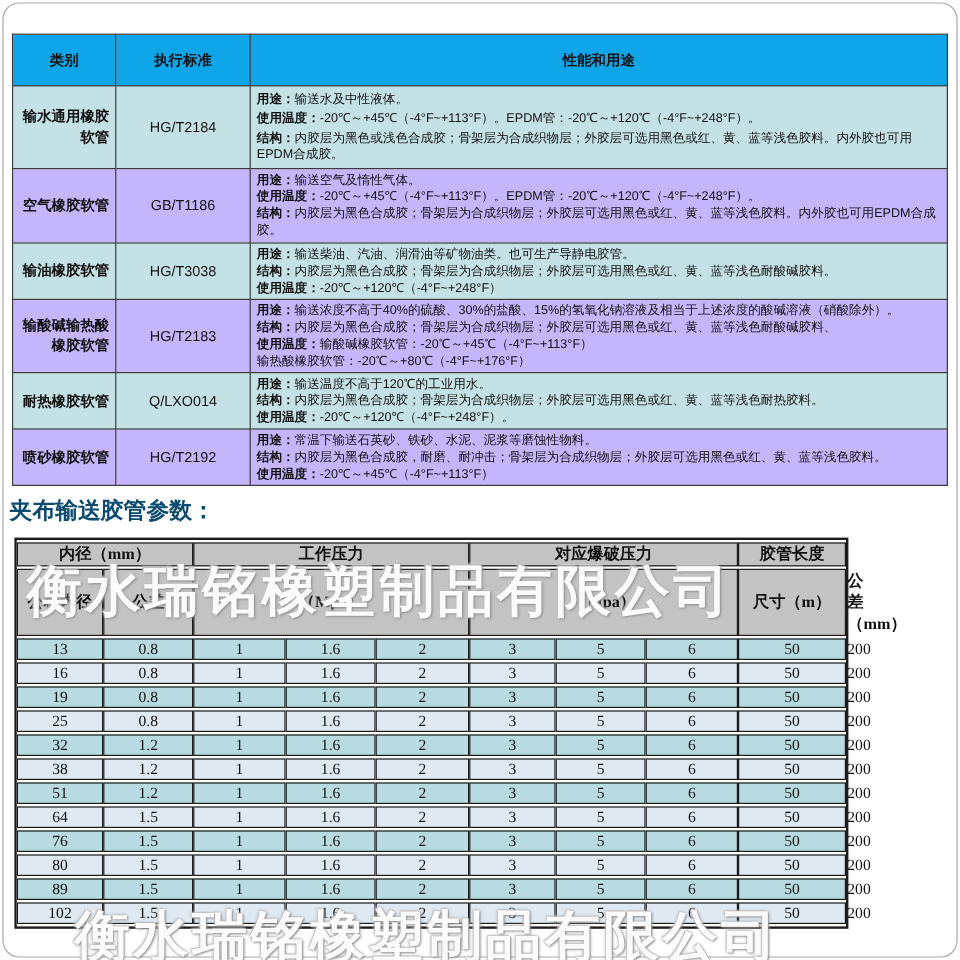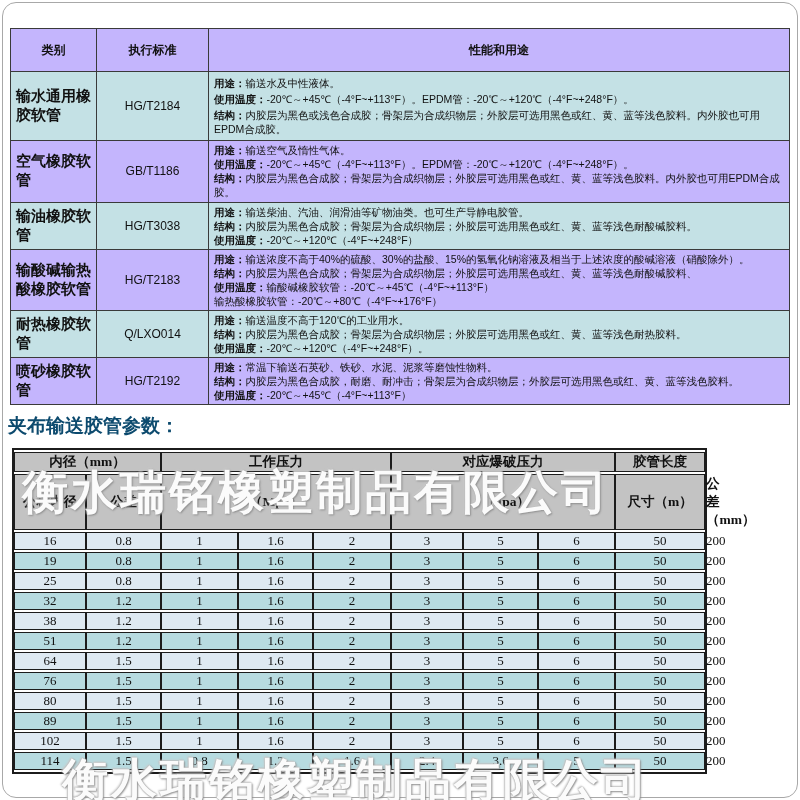--- a/index.html
+++ b/index.html
@@ -3,22 +3,22 @@
 <meta charset="utf-8">
 <style>
   html,body{margin:0;padding:0;background:#fff;}
   .page{position:relative;width:800px;height:800px;background:#ffffff;overflow:hidden;
         font-family:"Liberation Sans",sans-serif;color:#111;}
   .frame{position:absolute;inset:2px;border:1px solid #a8a8a8;border-radius:14px;pointer-events:none;}
 
   
   .spec-table{position:absolute;left:10px;top:28px;width:780px;border-collapse:collapse;table-layout:fixed;}
   .spec-table th,.spec-table td{border:1px solid #3a3a3a;padding:2px 5px;vertical-align:middle;}
-  .spec-table th{background:#c4b5fd;font-size:12px;font-weight:bold;height:38px;text-align:center;}
-  .spec-table td.cat{font-size:15px;font-weight:bold;text-align:left;}
+  .spec-table th{background:#0ea5e9;font-size:12px;font-weight:bold;height:38px;text-align:center;}
+  .spec-table td.cat{font-size:12px;font-weight:bold;text-align:right;}
   .spec-table td.std{font-size:12px;font-weight:normal;text-align:center;}
   .spec-table td.desc{font-size:10.5px;line-height:1.34;text-align:left;}
   .spec-table tr.teal td{background:#c4e1e5;}
   .spec-table tr.blue td{background:#c4b5fd;}
   .desc-line b{font-weight:bold;}
   tr.r0 .desc-line{margin:2px 0;}
 
   
   .param-title{position:absolute;left:8px;top:413px;font-family:"Liberation Serif",serif;
                font-size:19px;font-weight:bold;color:#0c4a6e;}
@@ -143,20 +143,32 @@
       <tr id="param-subheads">
           <th colspan="1">公称内径</th>
           <th colspan="1">公差</th>
           <th colspan="3">（Mpa）</th>
           <th colspan="3">（Mpa）</th>
           <th colspan="1">尺寸（m）</th>
           <th colspan="1">公差（mm）</th>
         </tr>
     </thead>
     <tbody id="param-body">
+        <tr class="teal">
+          <td>13</td>
+          <td>0.8</td>
+          <td>1</td>
+          <td>1.6</td>
+          <td>2</td>
+          <td>3</td>
+          <td>5</td>
+          <td>6</td>
+          <td>50</td>
+          <td>200</td>
+        </tr>
         <tr class="blue">
           <td>16</td>
           <td>0.8</td>
           <td>1</td>
           <td>1.6</td>
           <td>2</td>
           <td>3</td>
           <td>5</td>
           <td>6</td>
           <td>50</td>
@@ -272,32 +284,20 @@
         </tr>
         <tr class="blue">
           <td>102</td>
           <td>1.5</td>
           <td>1</td>
           <td>1.6</td>
           <td>2</td>
           <td>3</td>
           <td>5</td>
           <td>6</td>
-          <td>50</td>
-          <td>200</td>
-        </tr>
-        <tr class="teal">
-          <td>114</td>
-          <td>1.5</td>
-          <td>0.8</td>
-          <td>1.2</td>
-          <td>1.6</td>
-          <td>2.4</td>
-          <td>3.6</td>
-          <td>5</td>
           <td>50</td>
           <td>200</td>
         </tr>
       </tbody>
   </table>
 
   <div class="watermark wm-top">衡水瑞铭橡塑制品有限公司</div>
   <div class="watermark wm-bottom">衡水瑞铭橡塑制品有限公司</div>
 </div>
 

